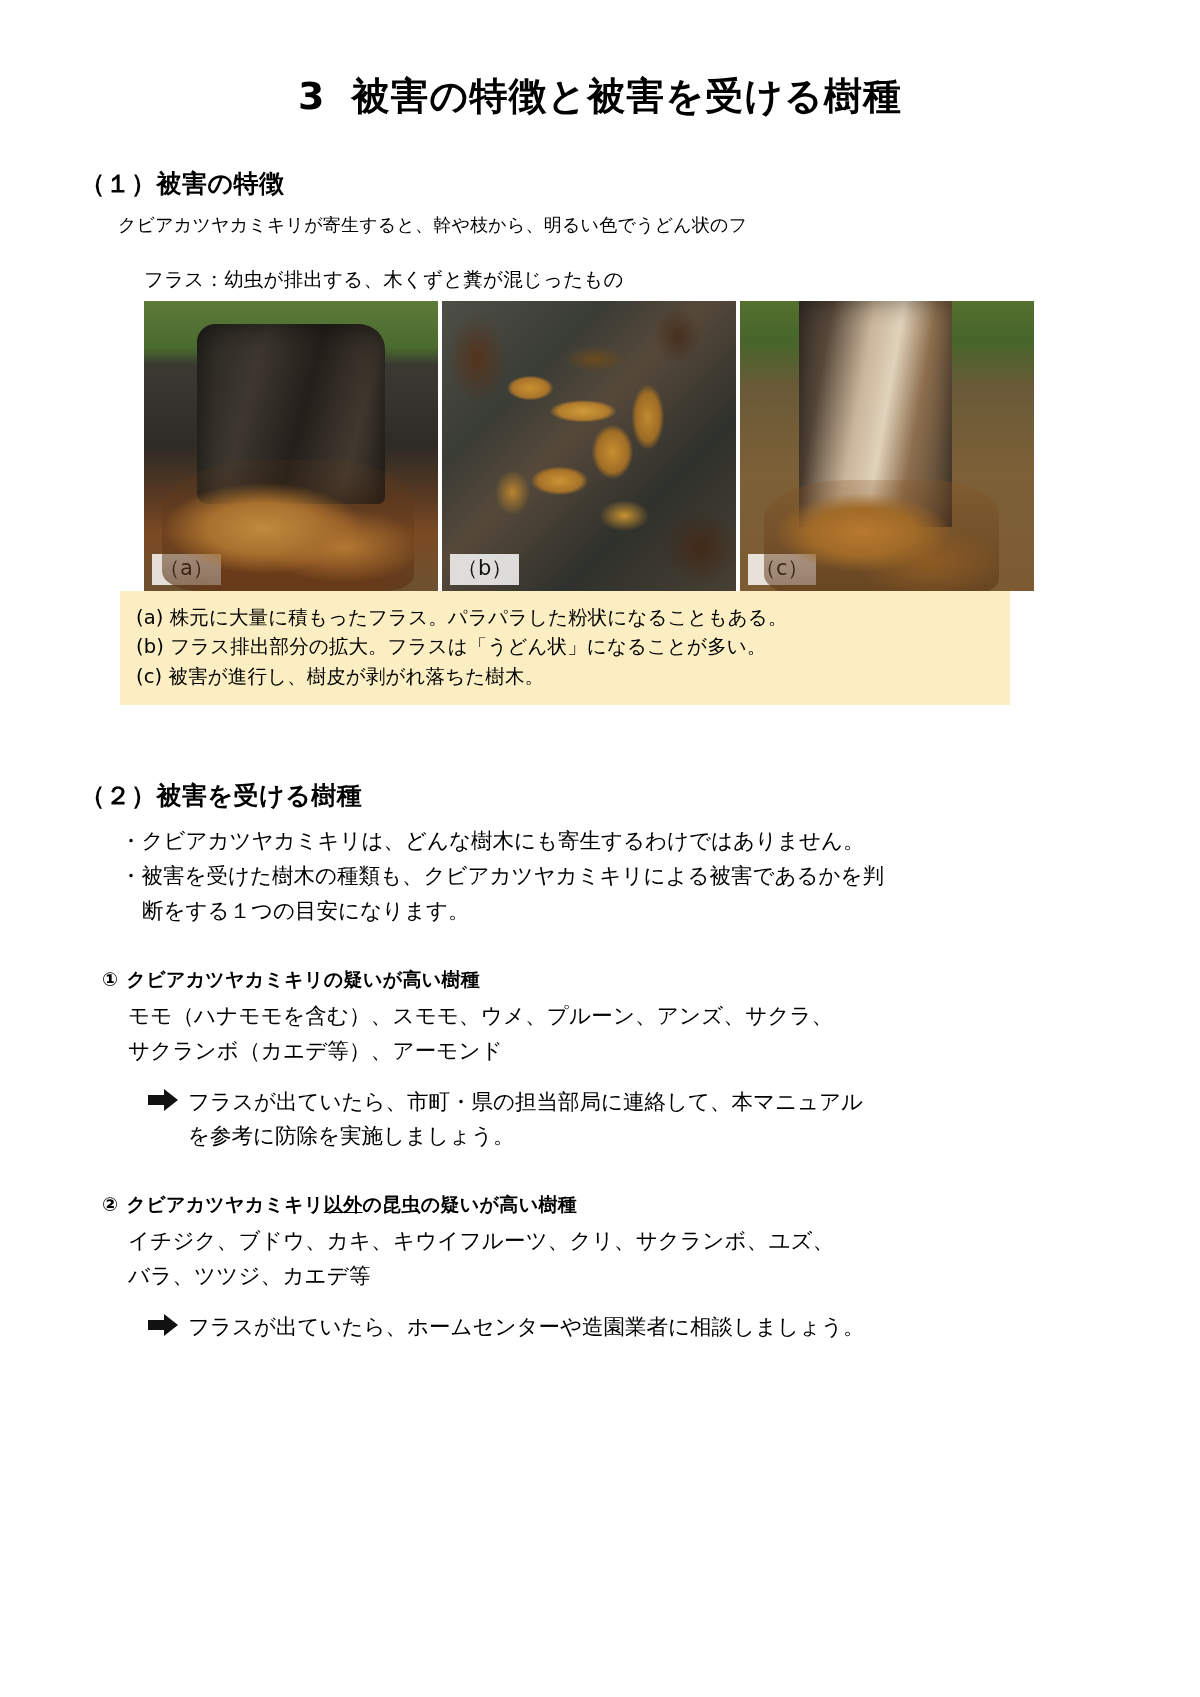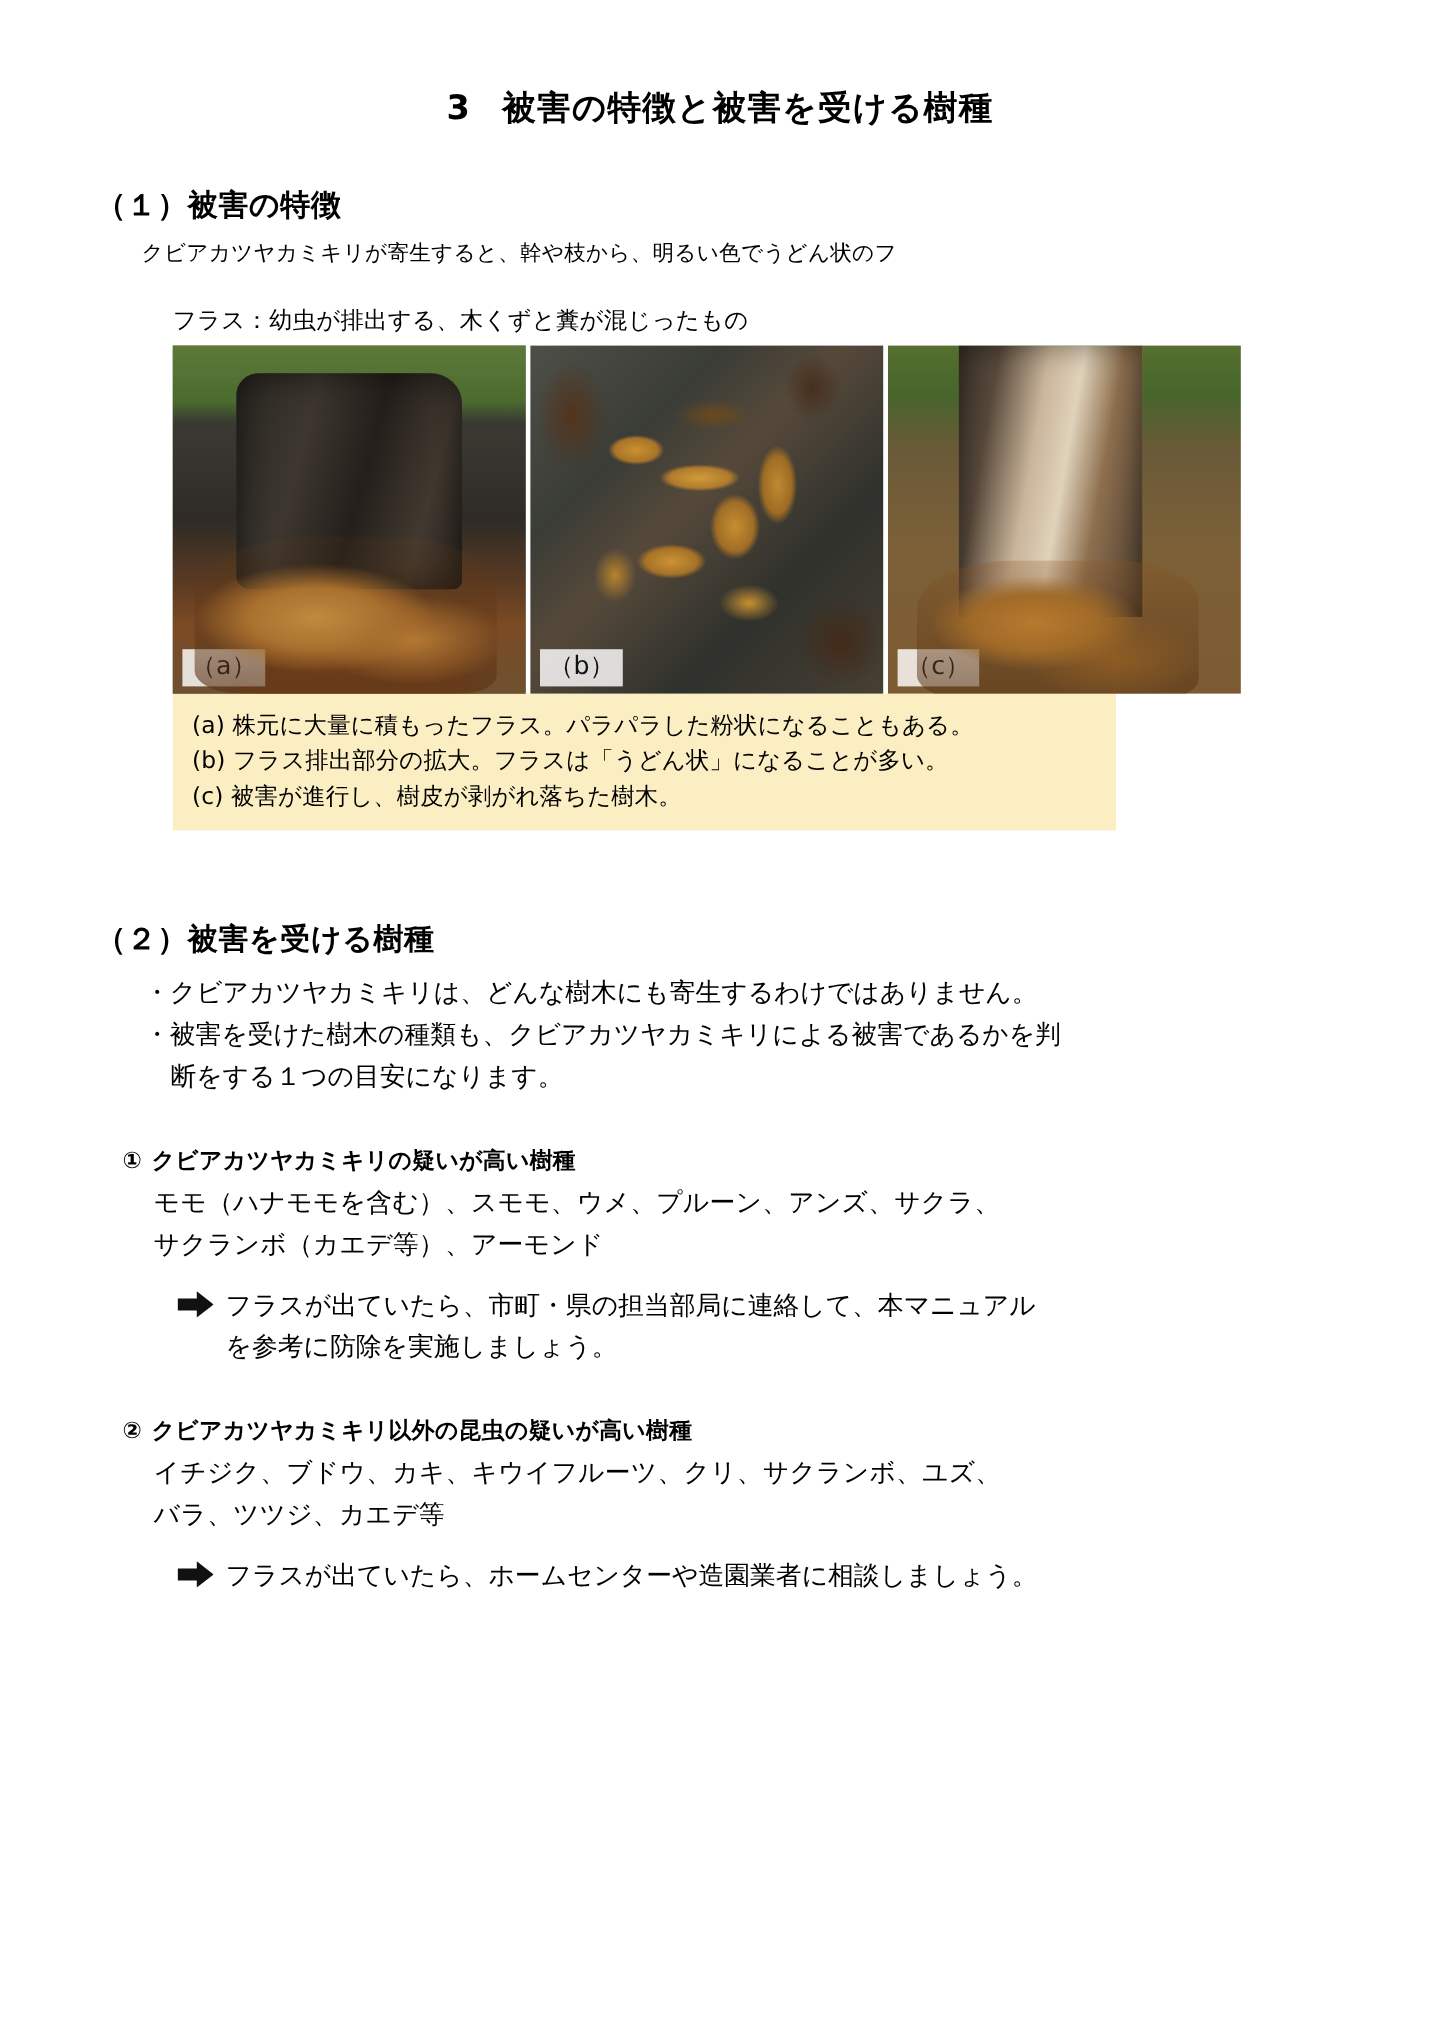--- a/index.html
+++ b/index.html
@@ -18,21 +18,21 @@
   .page {
     position: relative;
     width: 1200px;
     height: 1697px;
     box-sizing: border-box;
     padding: 0 72px;
   }
   
   .doc-title {
     text-align: center;
-    font-size: 28px;
+    font-size: 38px;
     font-weight: bold;
     letter-spacing: 1px;
     margin: 72px 0 0 0;
     line-height: 1.3;
   }
   .doc-title .num {
     margin-right: 26px;
   }
   
   .section-heading {
@@ -159,22 +159,22 @@
     left: 8%; top: 62%;
     width: 80%; height: 40%;
     background:
       radial-gradient(ellipse 50% 45% at 42% 45%, #b9792f 0%, #a06a28 45%, rgba(160,106,40,0) 75%),
       radial-gradient(ellipse 40% 40% at 70% 70%, #8e5c24 0%, rgba(142,92,36,0) 78%),
       linear-gradient(to bottom, rgba(140,85,35,0.25), rgba(90,55,25,0.6));
     border-radius: 35% 30% 15% 18%;
   }
   
   .caption-box {
-    margin-left: 72px;
-    width: 786px;
+    margin-left: 48px;
+    width: 890px;
     box-sizing: border-box;
     background: #fbeec2;
     padding: 12px 16px 14px 16px;
     font-size: 19.5px;
     line-height: 1.52;
     letter-spacing: 0.1px;
   }
   .caption-box .row {
     white-space: nowrap;
   }
@@ -193,21 +193,21 @@
     padding-left: 22px;
   }
   
   .subhead {
     font-size: 19px;
     font-weight: bold;
     margin: 38px 0 6px 30px;
     letter-spacing: 0.3px;
   }
   .subhead .marker { margin-right: 8px; }
-  .subhead .uline { }
+  .subhead .uline { text-decoration: underline; }
   .species {
     font-size: 21.5px;
     line-height: 1.62;
     margin: 4px 0 0 56px;
     letter-spacing: 0.2px;
   }
   .arrow-par {
     display: flex;
     margin: 16px 0 0 76px;
     font-size: 21.5px;

